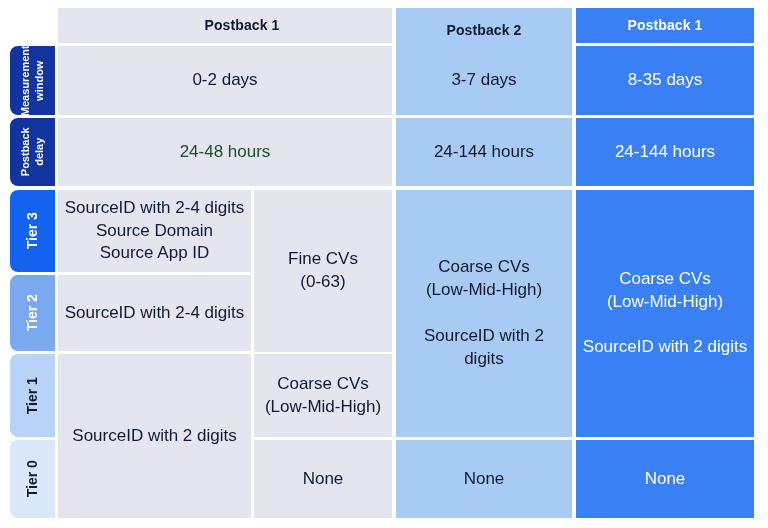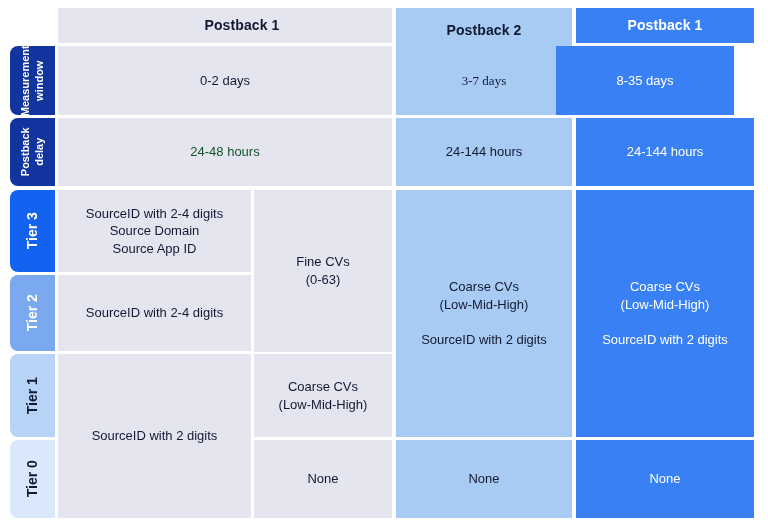--- a/index.html
+++ b/index.html
@@ -17,21 +17,21 @@
   }
   .cell {
     position: absolute;
     box-sizing: border-box;
     display: flex;
     align-items: center;
     justify-content: center;
     text-align: center;
     line-height: 1.35;
     color: #121a33;
-    font-size: 13px;
+    font-size: 17px;
     padding: 2px 6px;
     white-space: pre-line;
   }
   .hdr {
     font-weight: bold;
     font-size: 14px;
     letter-spacing: 0.1px;
   }
   .rowlabel {
     position: absolute;
@@ -86,23 +86,23 @@
   <div class="rowlabel dk" style="left:10px;top:354px;width:45px;height:83px;background:#b7d3f7;font-size:14px;">
     <span>Tier 1</span>
   </div>
 
   <div class="rowlabel dk" style="left:10px;top:440px;width:45px;height:78px;background:#d9e8fb;font-size:14px;">
     <span>Tier 0</span>
   </div>
 
   <div class="cell" style="left:58px;top:46px;width:334px;height:69px;background:#e5e5ef;color:#121a33;">0-2 days</div>
 
-  <div class="cell" style="left:396px;top:46px;width:176px;height:69px;background:#a8cbf4;color:#121a33;font-family:Liberation Serif, serif;">3-7 days</div>
+  <div class="cell" style="left:396px;top:46px;width:176px;height:69px;background:#a8cbf4;color:#121a33;">3-7 days</div>
 
-  <div class="cell" style="left:556px;top:46px;width:178px;height:69px;background:#3880f4;color:#ffffff;">8-35 days</div>
+  <div class="cell" style="left:576px;top:46px;width:178px;height:69px;background:#3880f4;color:#ffffff;">8-35 days</div>
 
   <div class="cell" style="left:58px;top:118px;width:334px;height:68px;background:#e5e5ef;color:#14532d;">24-48 hours</div>
 
   <div class="cell" style="left:396px;top:118px;width:176px;height:68px;background:#a8cbf4;color:#121a33;">24-144 hours</div>
 
   <div class="cell" style="left:576px;top:118px;width:178px;height:68px;background:#3880f4;color:#ffffff;">24-144 hours</div>
 
   <div class="cell" style="left:58px;top:190px;width:193px;height:82px;background:#e5e5ef;color:#121a33;">SourceID with 2-4 digits
 Source Domain
 Source App ID</div>

